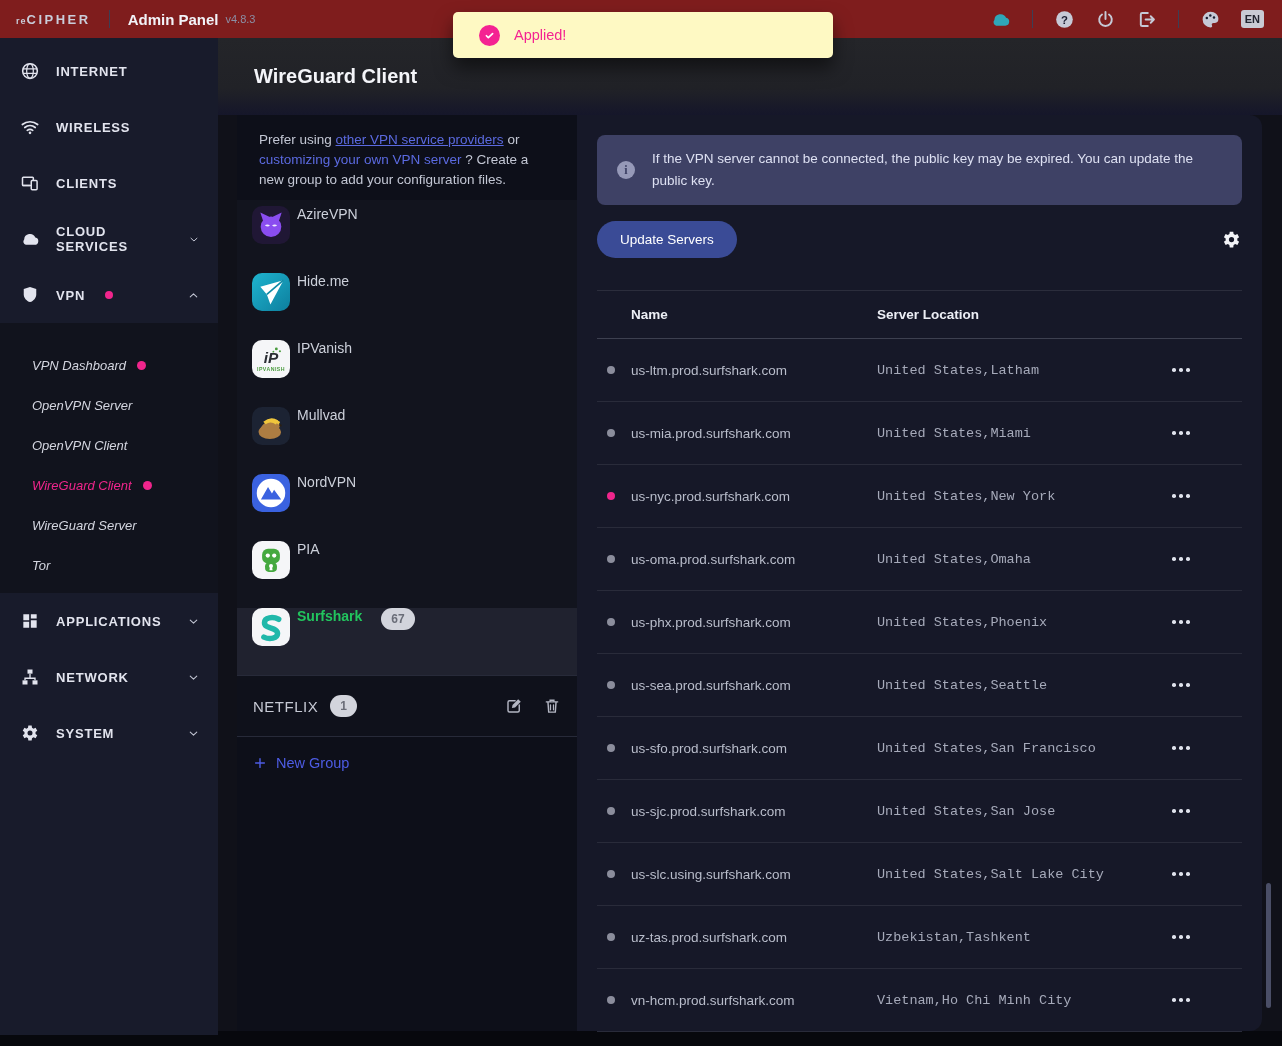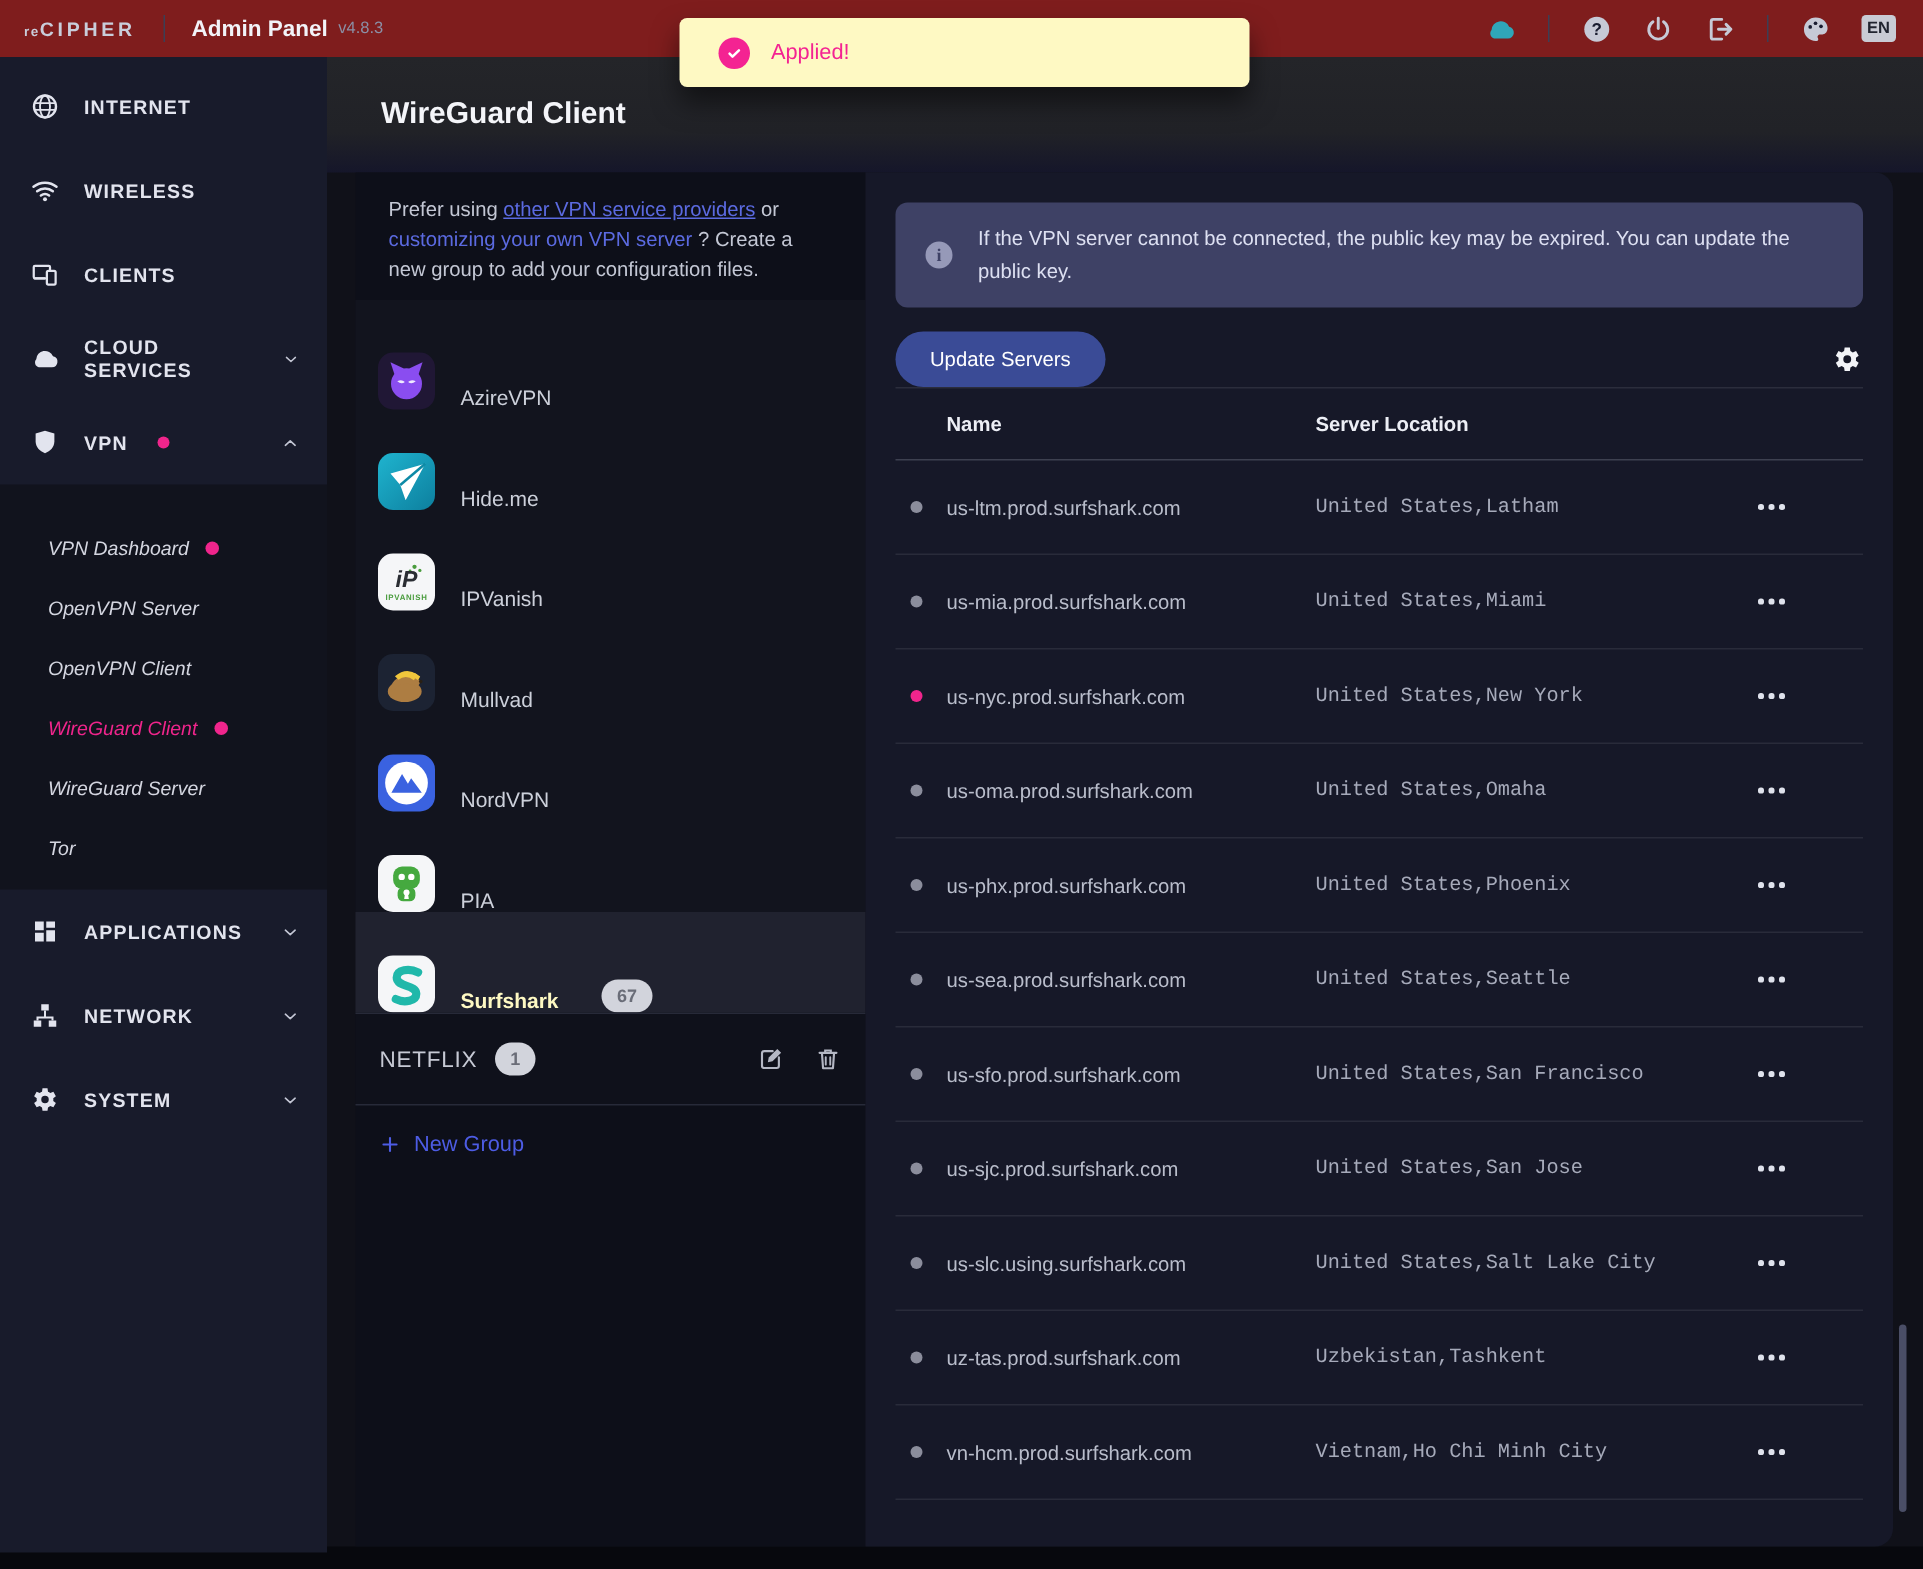--- a/index.html
+++ b/index.html
@@ -49,26 +49,26 @@
                  display:flex; align-items:center; padding-left:36px; }
   .page-title { color:#f4f5f9; font-size:20px; font-weight:700; }
   .content-body { display:flex; height:916px; padding-left:19px; }
 
   
   .providers-col { width:340px; background:#0d0f19; display:flex; flex-direction:column; }
   .intro { padding:15px 22px 10px; font-size:13.5px; line-height:20px; color:#c3c7d4; }
   .intro a { color:#5b6ae0; text-decoration:none; cursor:pointer; }
   .intro a.u { text-decoration:underline; }
   .provider-list { background:#12141e; padding-top:6px; }
-  .provider-item { height:67px; display:flex; align-items:flex-end; padding:0 15px; gap:17px; cursor:pointer; }
+  .provider-item { height:67px; display:flex; align-items:flex-start; padding:0 15px; gap:7px; cursor:pointer; }
   .provider-item.selected { background:#20222f; }
   .p-logo { width:38px; height:38px; border-radius:10px; flex:none; display:flex; align-items:center; justify-content:center; overflow:hidden; }
   .p-logo svg { width:100%; height:100%; }
   .p-name { color:#ccd0da; font-size:14px; }
-  .provider-item.selected .p-name { color:#fef9c3; font-weight:700; }
+  .provider-item.selected .p-name { color:#22c55e; font-weight:700; }
   .count-badge { background:#d2d4dc; color:#6a6d78; font-size:12px; font-weight:700; padding:4px 10px; border-radius:12px; margin-left:12px; }
   [data-name="azirevpn-logo-icon"]  { background:#201735; }
   [data-name="hideme-logo-icon"]    { background:linear-gradient(135deg,#1fb4cf,#0d7f9e); }
   [data-name="ipvanish-logo-icon"]  { background:#f5f6f8; }
   [data-name="mullvad-logo-icon"]   { background:#1c2333; }
   [data-name="nordvpn-logo-icon"]   { background:#3a62e0; }
   [data-name="pia-logo-icon"]       { background:#f5f6f8; }
   [data-name="surfshark-logo-icon"] { background:#f5f6f8; }
   .group-row { height:62px; border-top:1px solid #272a39; border-bottom:1px solid #272a39; background:#0f111b;
                display:flex; align-items:center; padding:0 16px; cursor:pointer; }
@@ -84,21 +84,21 @@
   .servers-panel { width:685px; background:#161828; border-radius:0 12px 12px 0; padding:20px; }
   .banner { background:#3e4165; border-radius:8px; padding:13px 20px; display:flex; align-items:center; gap:17px; }
   .banner-i { width:18px; height:18px; border-radius:50%; background:#9699b8; color:#3e4165; font-size:12px; font-weight:700;
               display:flex; align-items:center; justify-content:center; flex:none; font-family:"Liberation Serif", serif; }
   .banner-text { color:#dde0f2; font-size:13.5px; line-height:22px; }
   .toolbar { margin-top:16px; display:flex; justify-content:space-between; align-items:center; }
   .update-btn { background:#3a4b96; color:#fff; font-size:13.5px; height:37px; padding:0 23px; border:none; border-radius:19px;
                 cursor:pointer; font-family:"Liberation Sans", sans-serif; }
   .gear-btn { width:21px; height:21px; color:#f2f3f7; cursor:pointer; display:flex; }
   .gear-btn svg { width:100%; height:100%; }
-  .server-table { margin-top:0; }
+  .server-table { margin-top:32px; }
   .thead, .srow { display:grid; grid-template-columns:34px 246px 1fr 80px; align-items:center; }
   .thead { height:49px; border-top:1px solid #2b2d3c; border-bottom:1px solid #3d4050; }
   .th { color:#eceef5; font-size:13.5px; font-weight:700; }
   .srow { height:63px; border-bottom:1px solid #292b3a; }
   .status-dot { width:8px; height:8px; border-radius:50%; background:#8b8d9c; margin-left:10px; }
   .srow.active .status-dot { background:#f0258c; }
   .s-name { color:#b9bdcb; font-size:13.5px; }
   .s-loc { color:#a6aaba; font-size:13.5px;font-family:Liberation Mono, monospace; }
   .menu-dots { display:flex; gap:3.5px; padding-left:10px; cursor:pointer; }
   .menu-dots span { width:3.5px; height:3.5px; border-radius:50%; background:#dfe2ec; }

